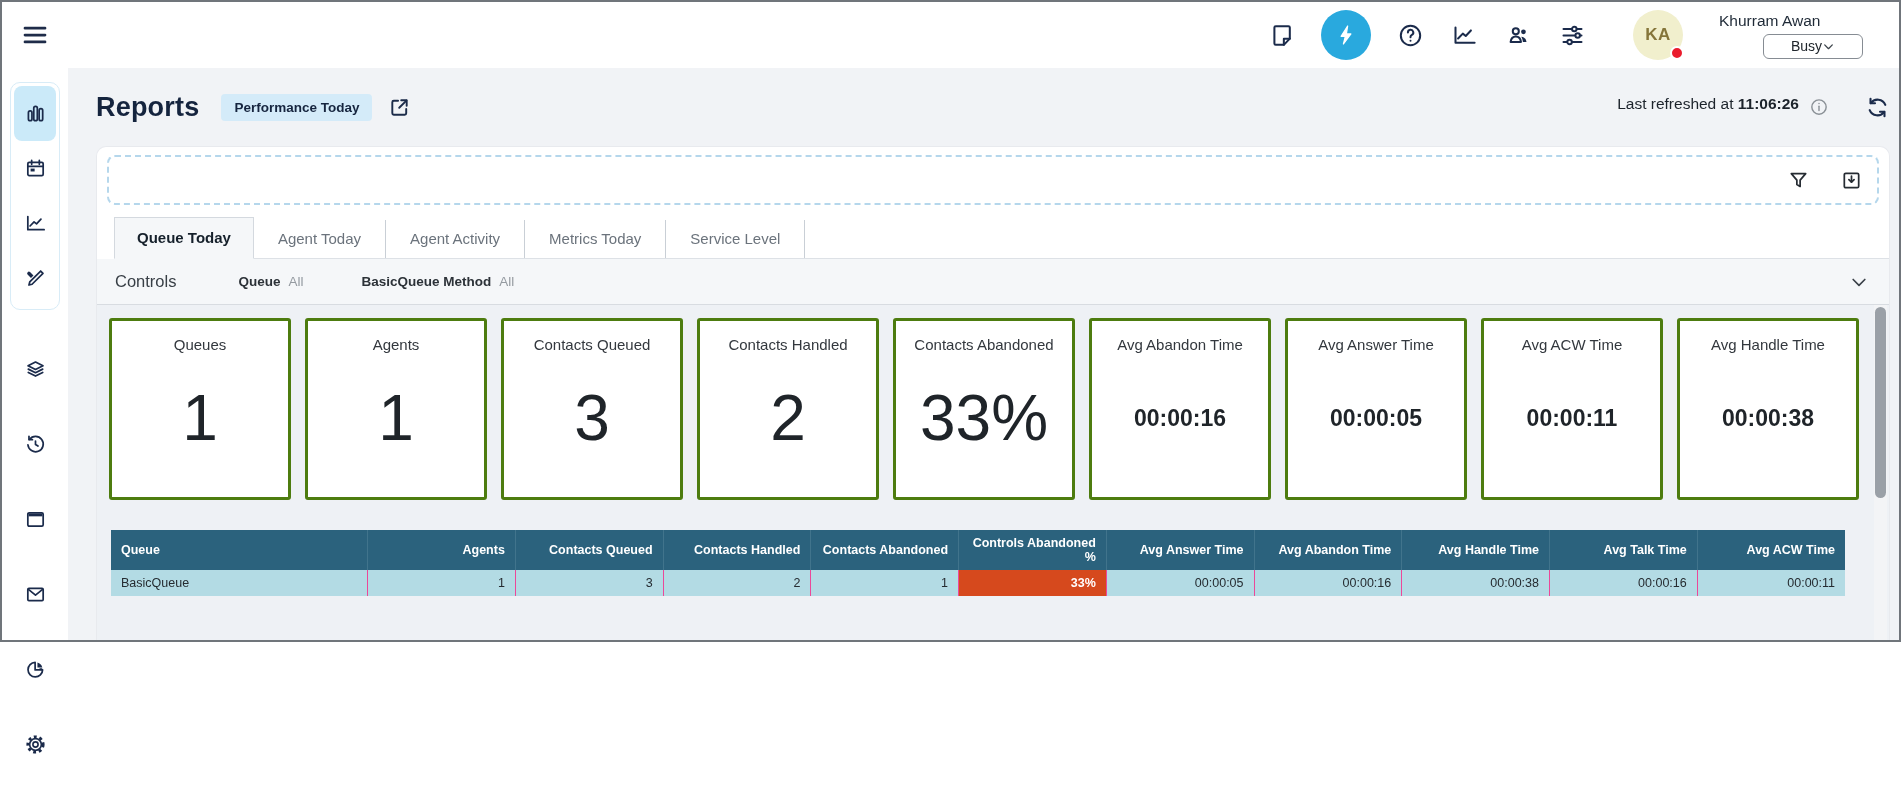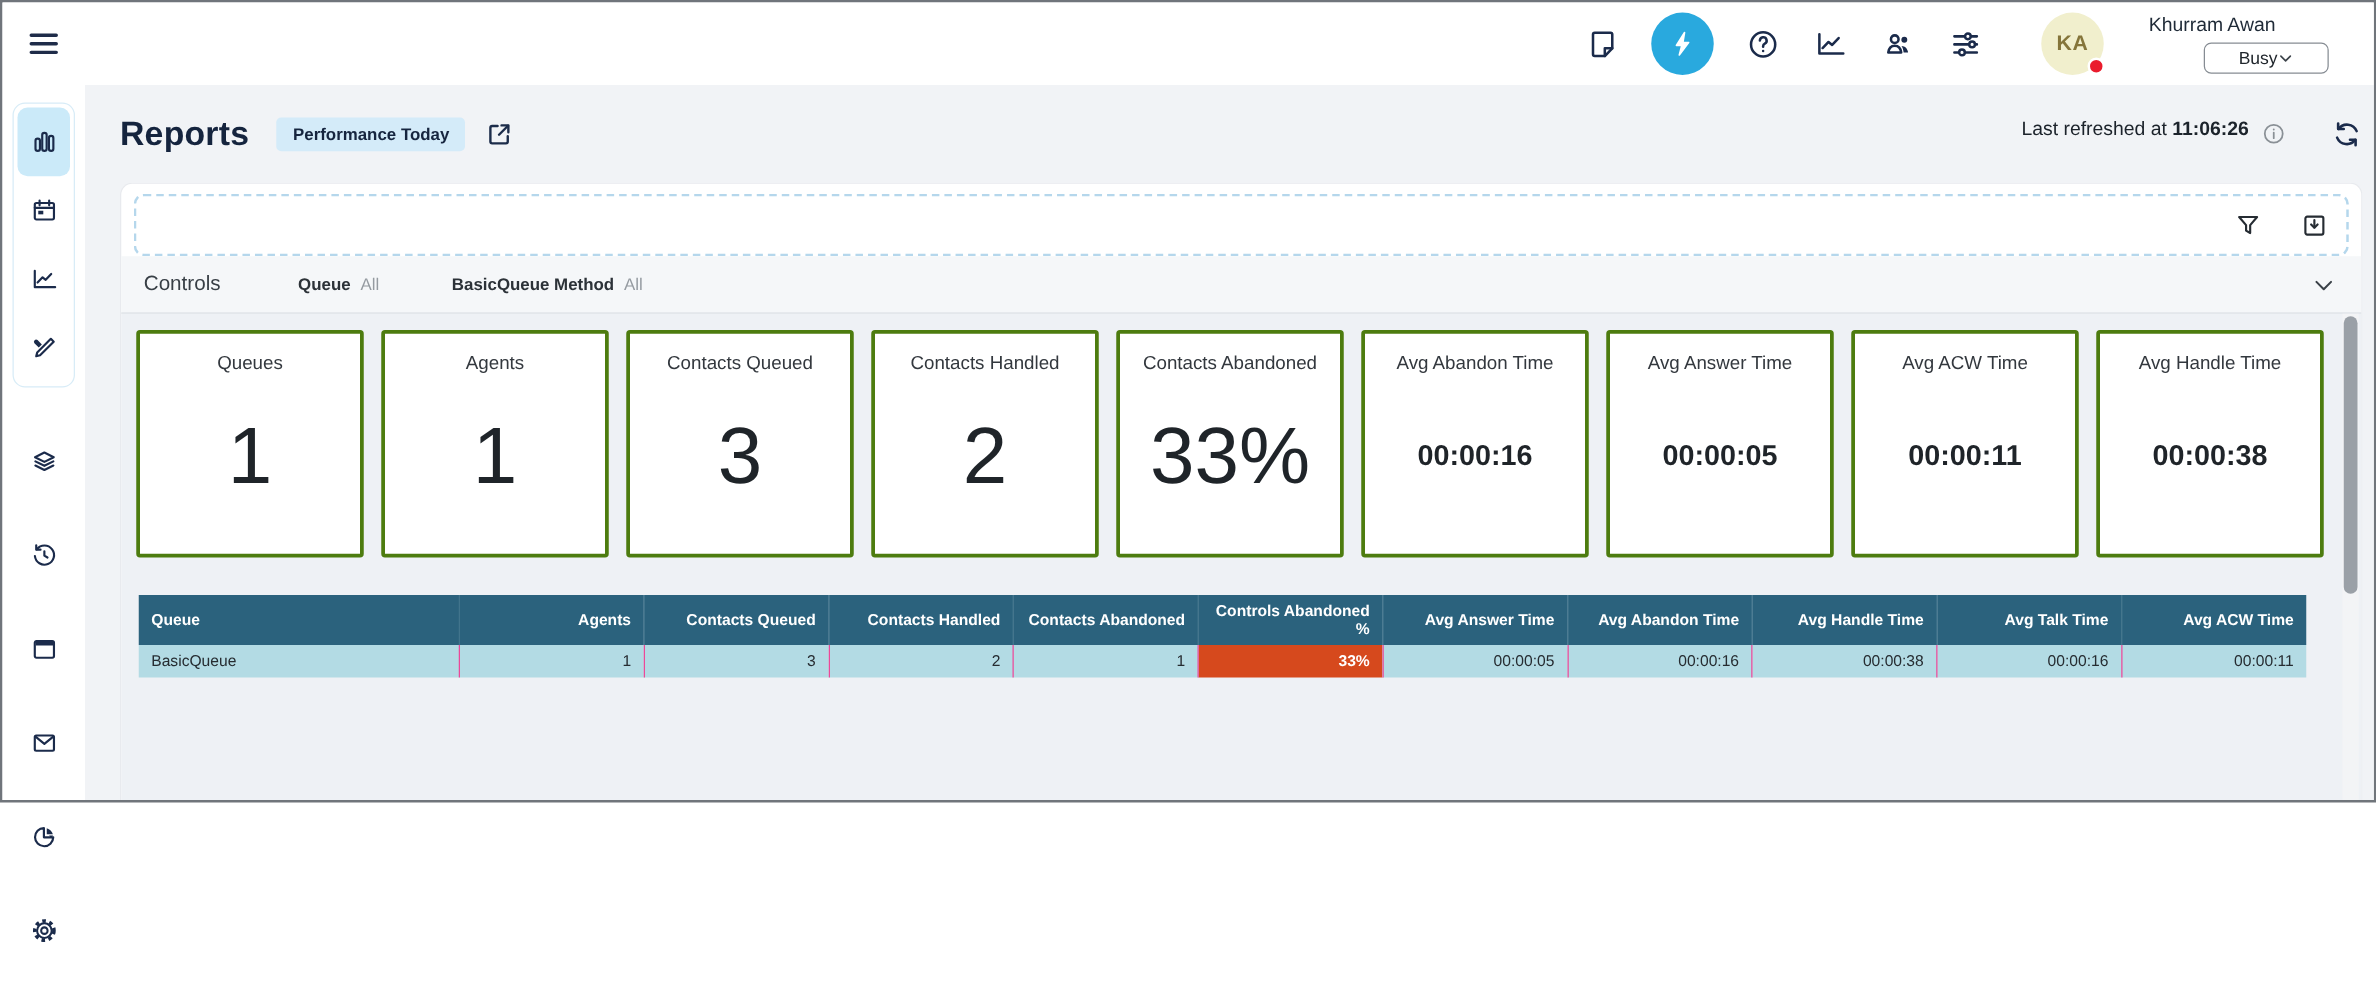--- a/index.html
+++ b/index.html
@@ -280,20 +280,27 @@
           </button>
           <button class="dz-icon">
             <svg viewBox="0 0 24 24" fill="none" stroke="currentColor" stroke-width="1.8" stroke-linecap="round" stroke-linejoin="round">
                 <rect x="4.5" y="4.5" width="15" height="15" rx="1.5"></rect>
                 <path d="M12 7.3v6.2"></path>
                 <path d="M9.3 11l2.7 2.7 2.7-2.7"></path>
               </svg>
           </button>
         </div>
 
+        <div class="tabs" id="tabs">
+            <button class="tab active">Queue Today</button>
+            <button class="tab">Agent Today</button>
+            <button class="tab">Agent Activity</button>
+            <button class="tab">Metrics Today</button>
+            <button class="tab">Service Level</button>
+          </div>
 
         <div class="controls">
           <span class="controls-label">Controls</span>
           <span id="filters" style="display:flex;align-items:baseline;">
               <span class="filter-group">
                 <span class="filter-name">Queue</span>
                 <span class="filter-value">All</span>
               </span>
               <span class="filter-group">
                 <span class="filter-name">BasicQueue Method</span>

